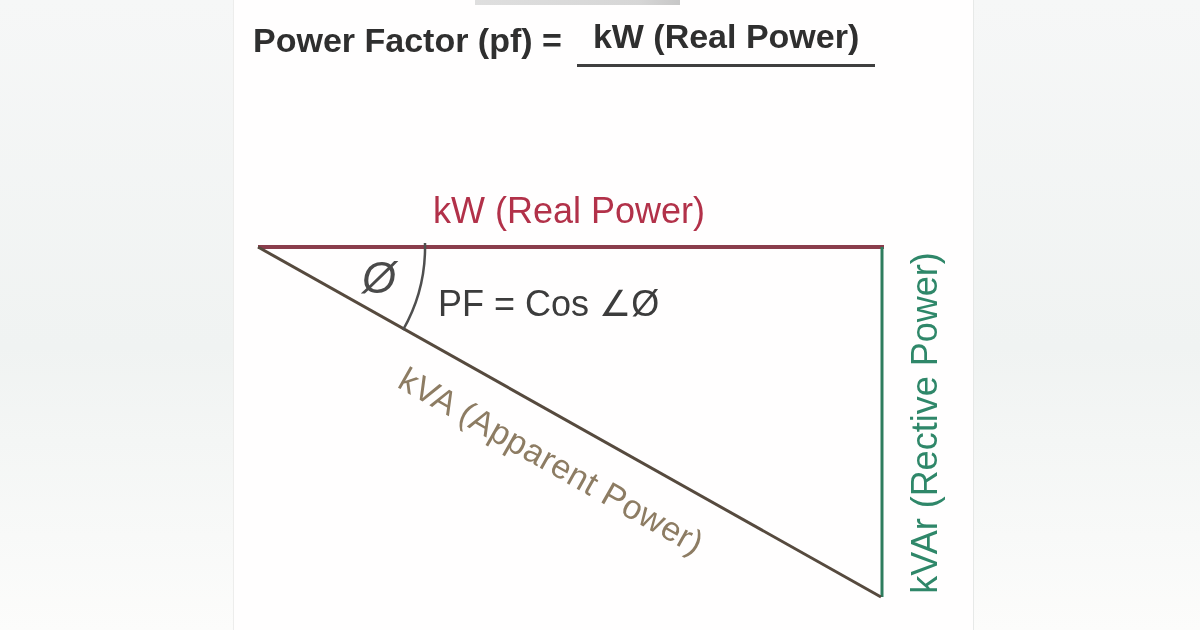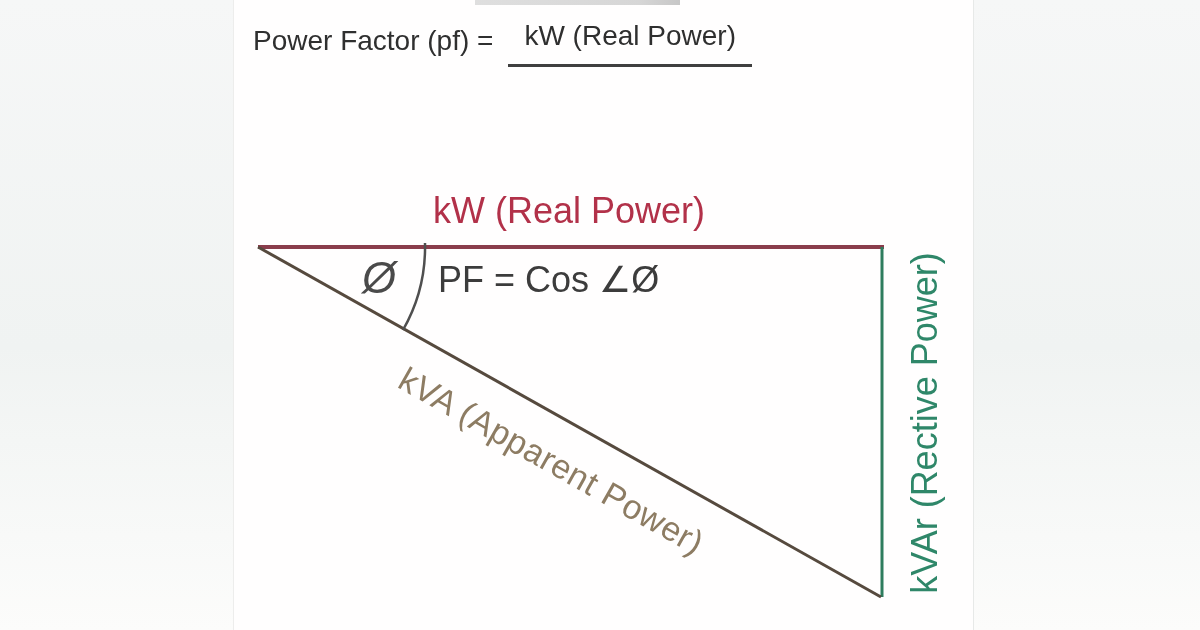--- a/index.html
+++ b/index.html
@@ -21,44 +21,45 @@
     position: absolute;
     left: 475px; top: 0; width: 205px; height: 5px;
     background: linear-gradient(to right, #d9d9d9, #cfcfcf 80%, #bdbdbd);
     opacity: .85;
   }
   
   .formula {
     position: absolute;
     left: 253px; top: 11px;
     display: flex; align-items: center; gap: 15px;
-    font-size: 28px;
+    font-size: 34px;
     color: var(--formula_text, #2f2f2f);
     white-space: nowrap;
+    font-weight: bold;
   }
   .fraction { display: flex; flex-direction: column; align-items: center; }
   .fraction .num, .fraction .den { line-height: 50px; padding: 0 16px; }
   .fraction .bar { width: 100%; height: 3px; background: #3f3f3f; margin: 3px 0; }
   
   svg.diagram { position: absolute; left: 0; top: 0; }
   
   .kw-label {
     position: absolute; left: 433px; top: 192px;
     font-size: 36px; line-height: 38px;
     color: var(--top_label, #b23149);
     white-space: nowrap;
   }
   .phi {
     position: absolute; left: 362px; top: 254px;
     font-size: 44px; line-height: 48px;
     font-style: italic;
     color: var(--phi, #4a4a4a);
   }
   .pf-eq {
-    position: absolute; left: 438px; top: 260px;
+    position: absolute; left: 438px; top: 284px;
     font-size: 36px; line-height: 40px;
     color: var(--eq_text, #3c3c3c);
     white-space: nowrap;
   }
   .kva-label {
     position: absolute; left: 402px; top: 356px;
     font-size: 34px; line-height: 40px;
     letter-spacing: 0.5px;
     color: var(--hyp_label, #8d7c63);
     white-space: nowrap;

